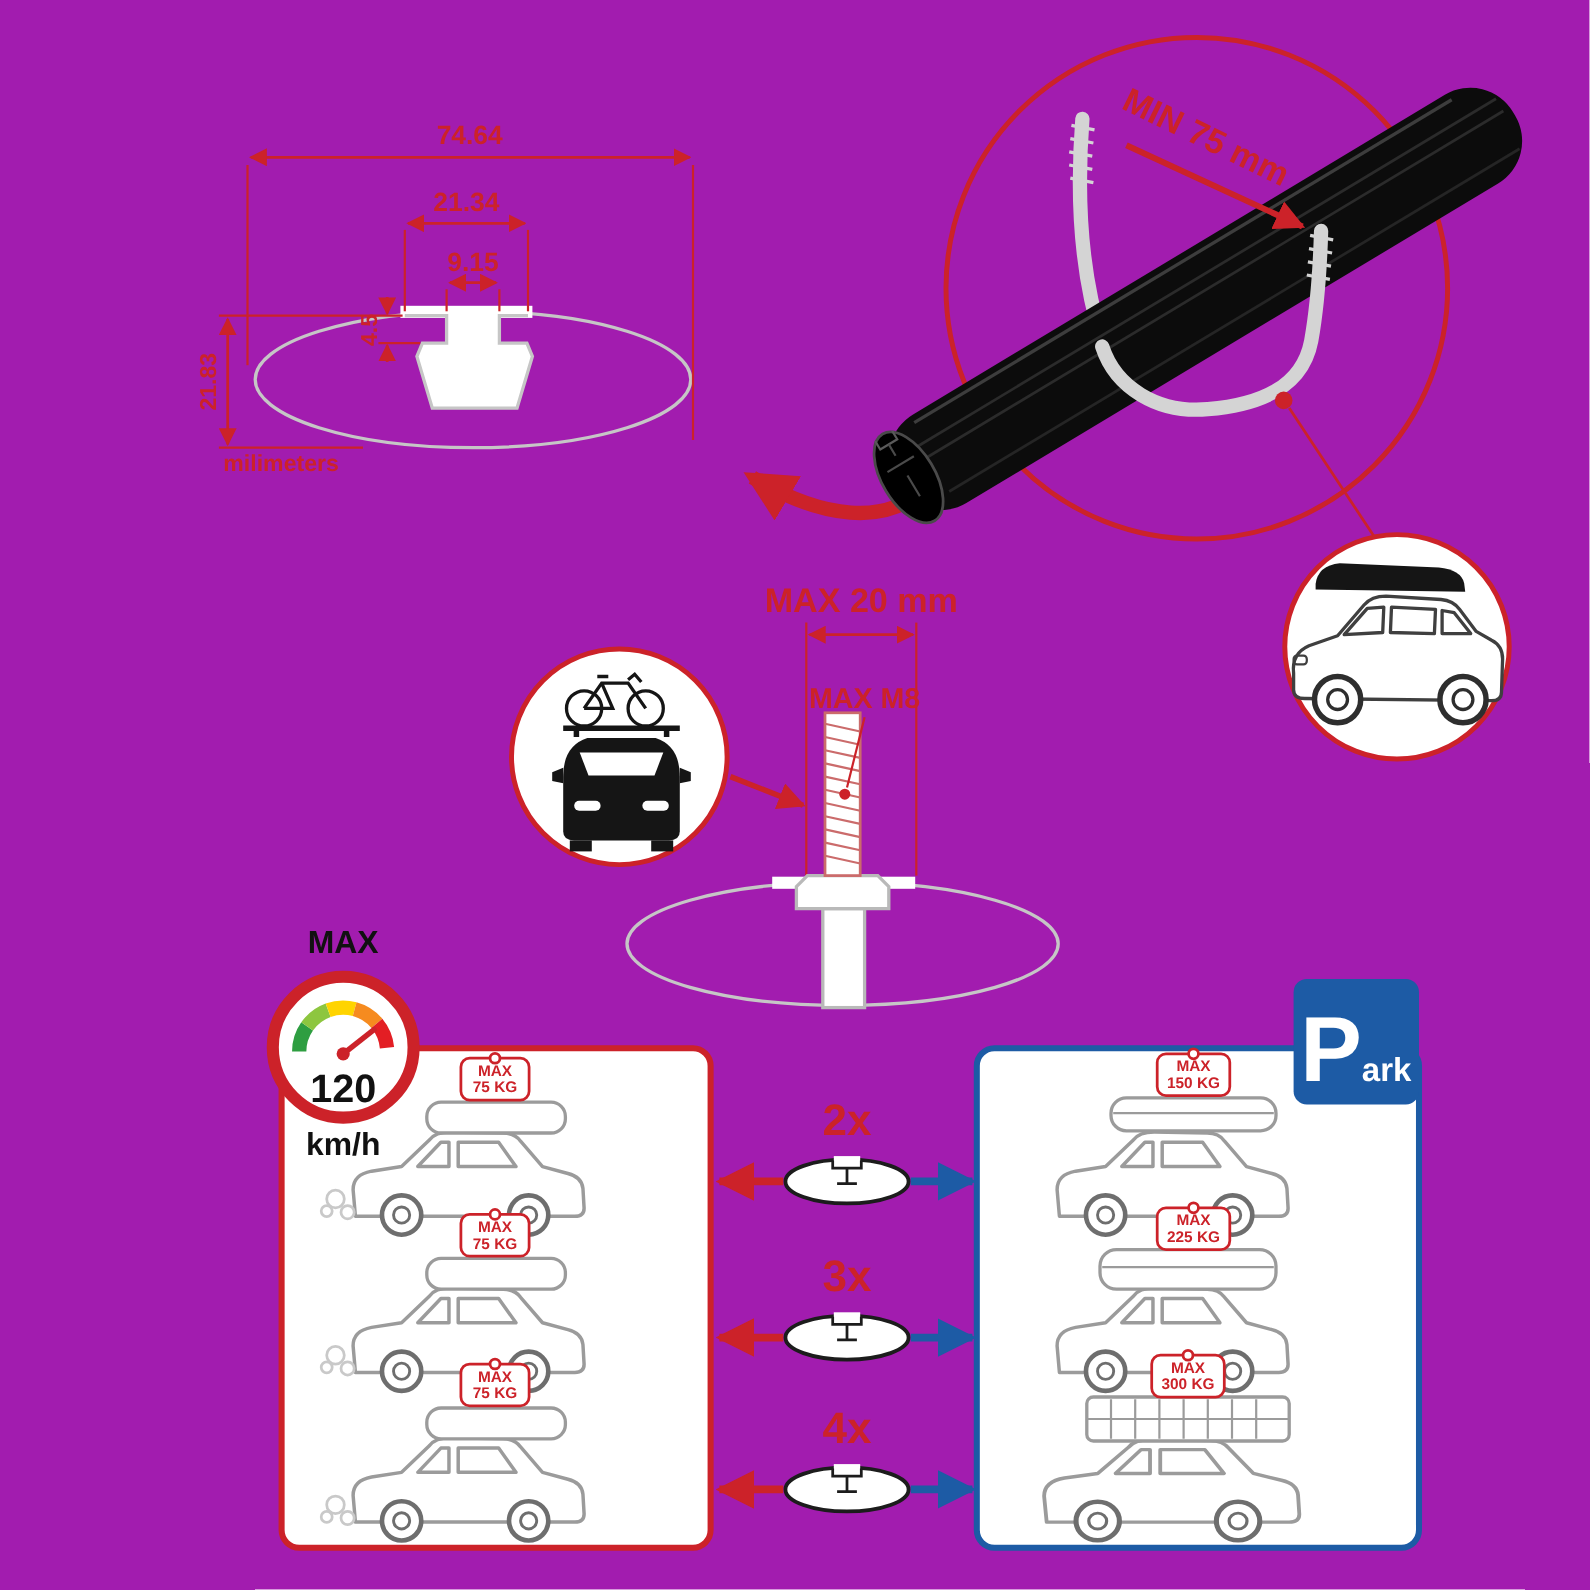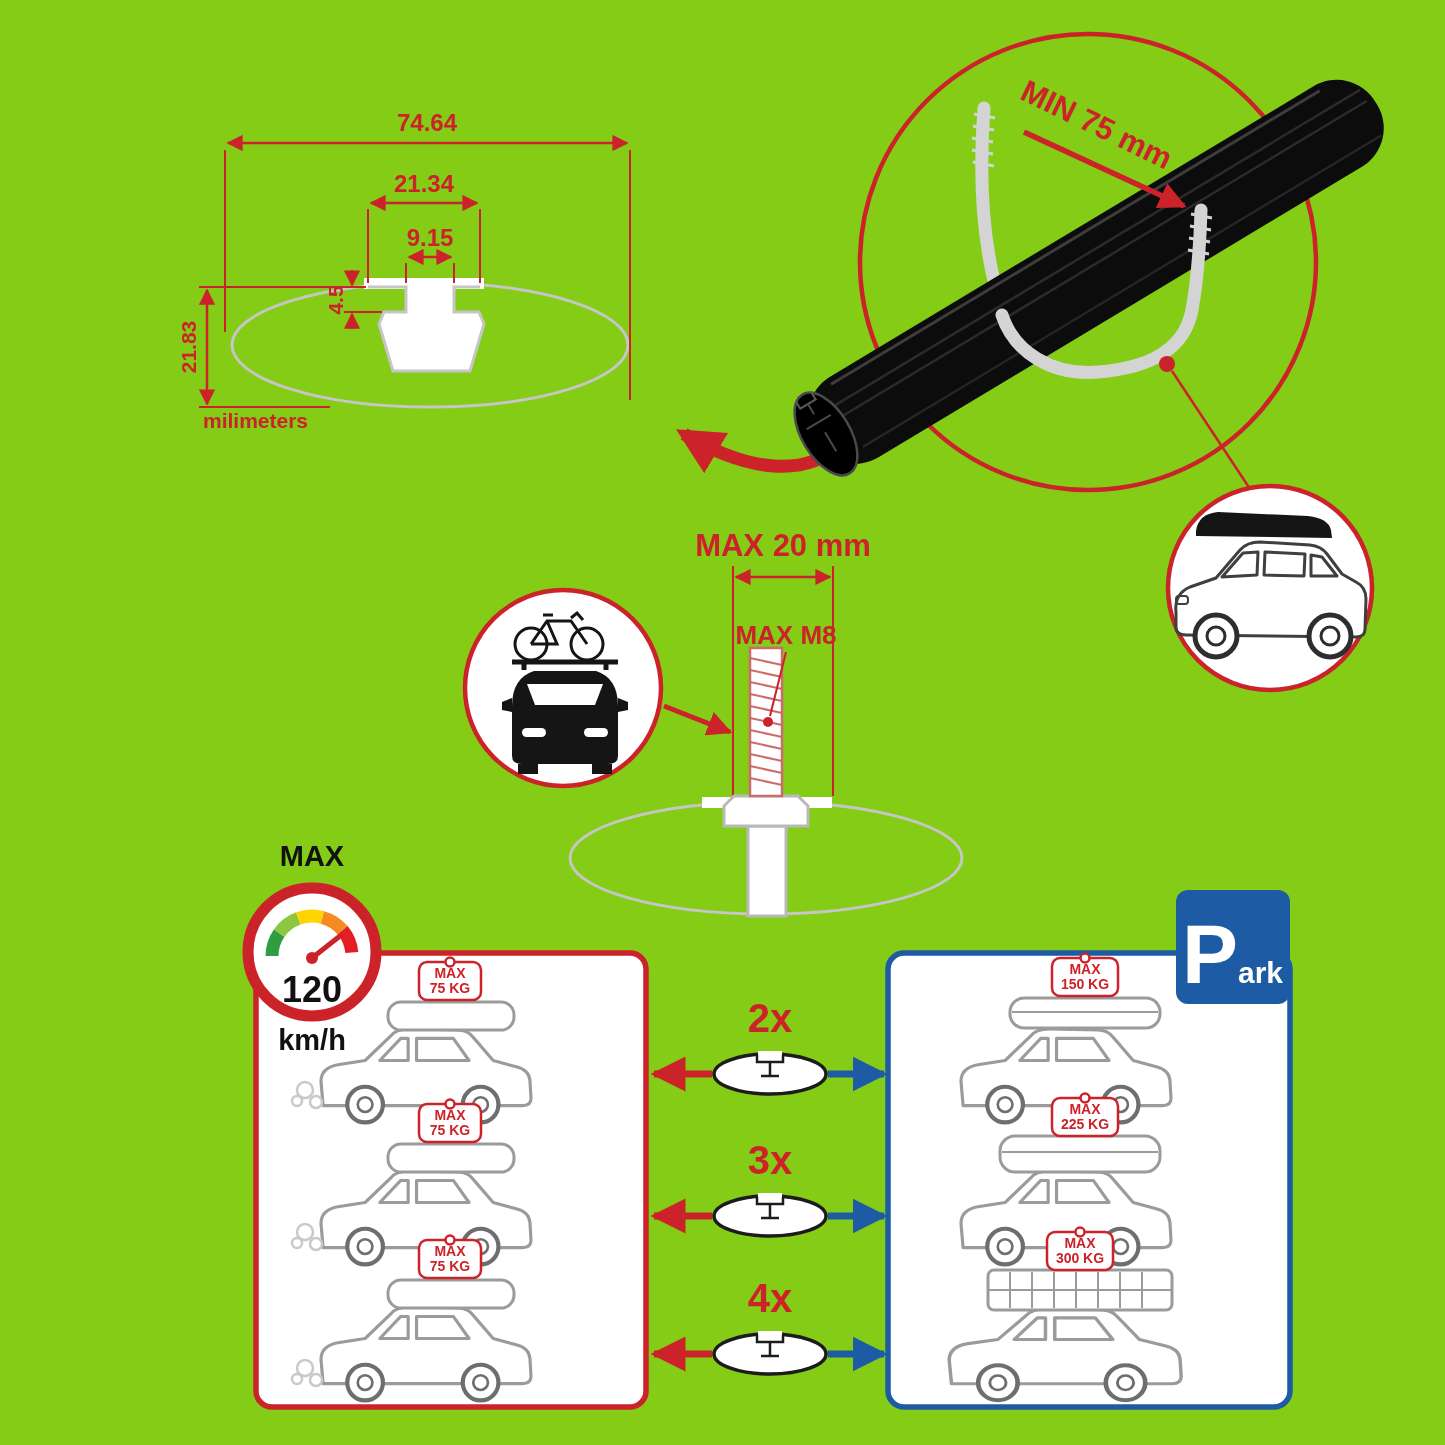--- a/index.html
+++ b/index.html
@@ -1,16 +1,16 @@
 <!DOCTYPE html>
 <html><head>
 <meta charset="utf-8">
 <style>
   html,body{margin:0;padding:0;background:#fff}
-  #canvas{position:relative;width:1445px;height:1445px;background:#84cc16;font-family:"Liberation Sans",sans-serif;overflow:hidden}
+  #canvas{position:relative;width:1445px;height:1445px;background:#a21caf;font-family:"Liberation Sans",sans-serif;overflow:hidden}
   svg{display:block}
   text{font-family:"Liberation Sans",sans-serif;font-weight:bold}
   .mid{text-anchor:middle}
   .dim{fill:#cc2229;font-size:24px}
   .dim-sm{fill:#cc2229;font-size:21px}
   .redlbl{fill:#cc2229;font-size:31px}
   .redlbl-sm{fill:#cc2229;font-size:26px}
   .blk{fill:#111;font-size:29px}
   .val120{fill:#111;font-size:36px}
   .mult{fill:#cc2229;font-size:40px}

